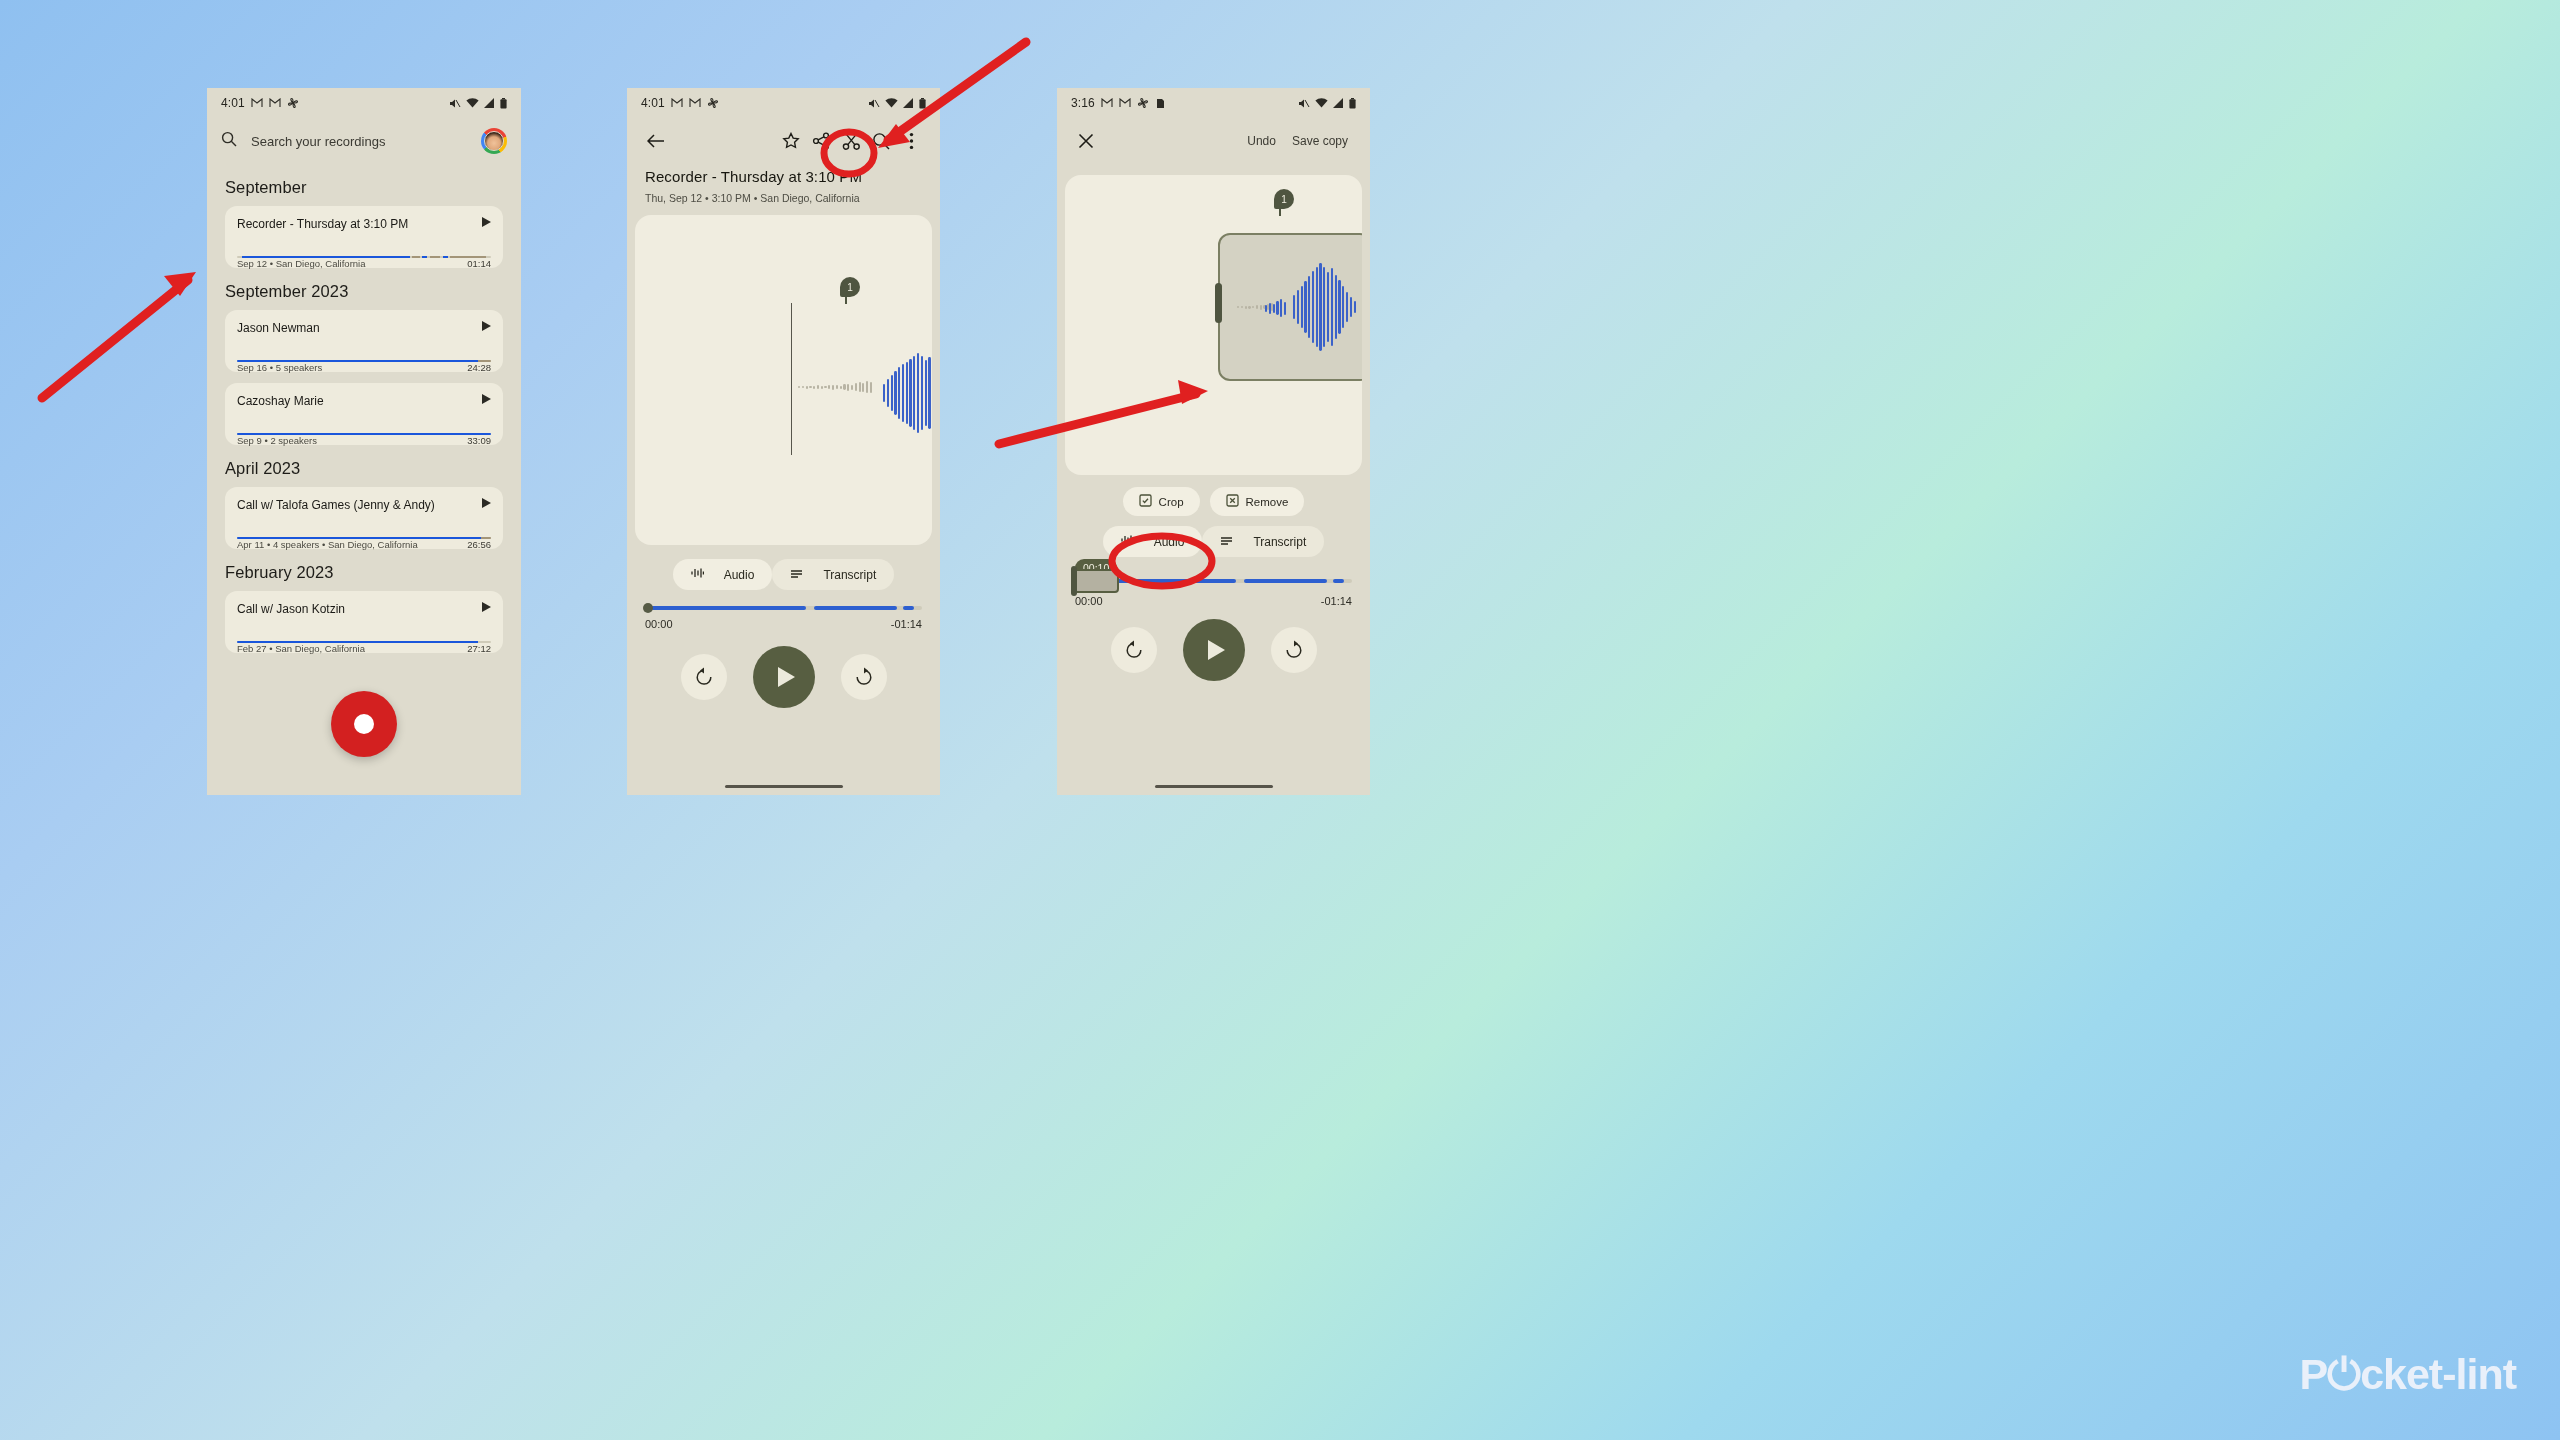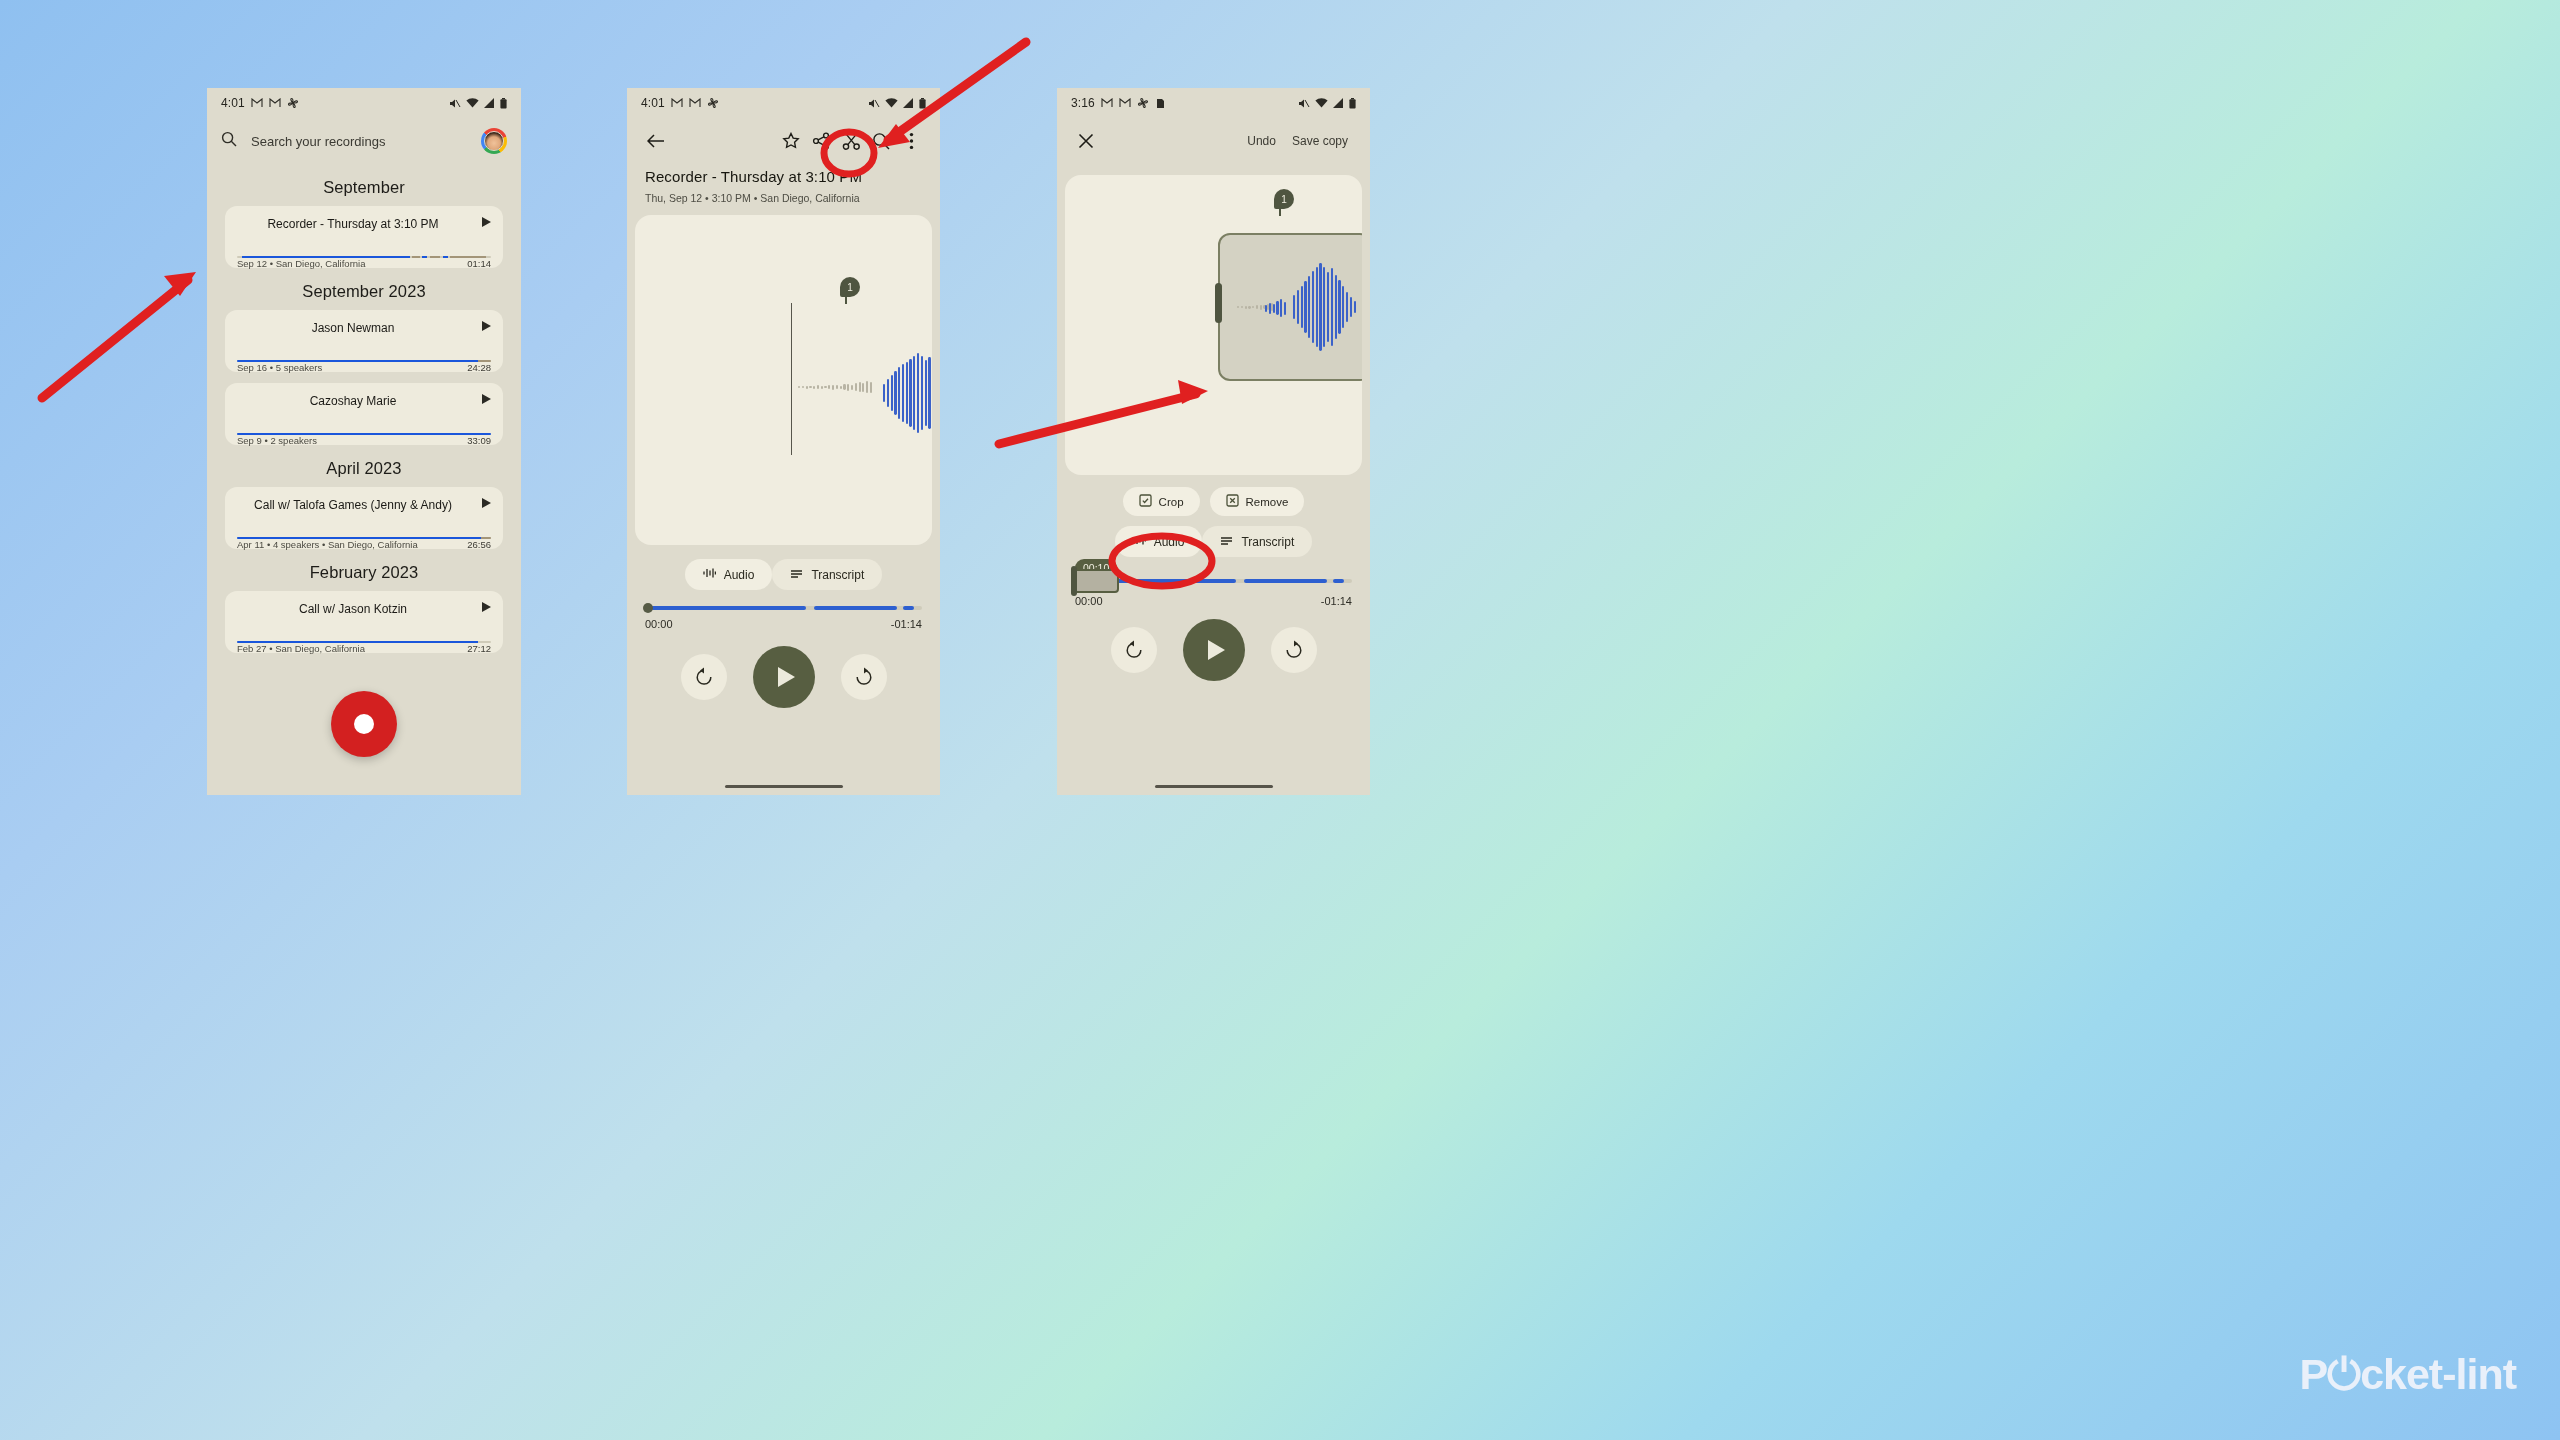--- a/index.html
+++ b/index.html
@@ -41,21 +41,21 @@
     width: 26px; height: 26px; border-radius: 50%;
     background: conic-gradient(#ea4335 0deg 70deg, #fbbc05 70deg 150deg, #34a853 150deg 230deg, #4285f4 230deg 310deg, #ea4335 310deg 360deg);
     display: flex; align-items: center; justify-content: center;
     flex: 0 0 auto;
   }
   .avatar-in {
     width: 20px; height: 20px; border-radius: 50%;
     background: radial-gradient(circle at 50% 62%, #f0c29a 0%, #e0a87c 44%, #3a2417 72%);
     border: 1.5px solid #ddd9c9;
   }
-  .p1-list { padding: 0 18px; text-align: center; }
+  .p1-list { padding: 0 18px; }
   .sec-title {
     font-size: 16.5px; color: #1d1c18; margin: 14px 0 9px; letter-spacing: .1px;
   }
   .rec-card {
     background: #eeebdd; border-radius: 12px; padding: 11px 12px 0 12px;
     margin-bottom: 11px; position: relative; height: 62px;
   }
   .rec-title {
     font-size: 12px; color: #1b1a16; white-space: nowrap; overflow: hidden;
     padding-right: 22px;
@@ -116,21 +116,21 @@
   .playhead { position: absolute; width: 1px; background: #57564c; }
 
   .wf { position: absolute; display: flex; align-items: center; gap: 1.6px; }
   .wf i { width: 2.2px; background: #3b62c9; border-radius: 1.4px; display: block; }
   .wf.faint i { background: #b8b4a4; }
 
   .tabs {
     display: flex; justify-content: center; gap: 0; margin-top: 14px;
   }
   .tab {
-    display: flex; align-items: center; gap: 8px;
+    display: flex; align-items: center; gap: 20px;
     padding: 8px 18px; border-radius: 20px; font-size: 12px; color: #2a291f;
   }
   .tab.active { background: #f1eee1; }
   .tab.inactive { background: #ebe8da; }
 
   .seek-wrap { padding: 0 18px; margin-top: 16px; position: relative; }
   .seek {
     position: relative; height: 4px; background: #cfcbba; border-radius: 3px;
   }
   .seek i { position: absolute; top: 0; height: 100%; background: #2d5fd0; border-radius: 3px; }

